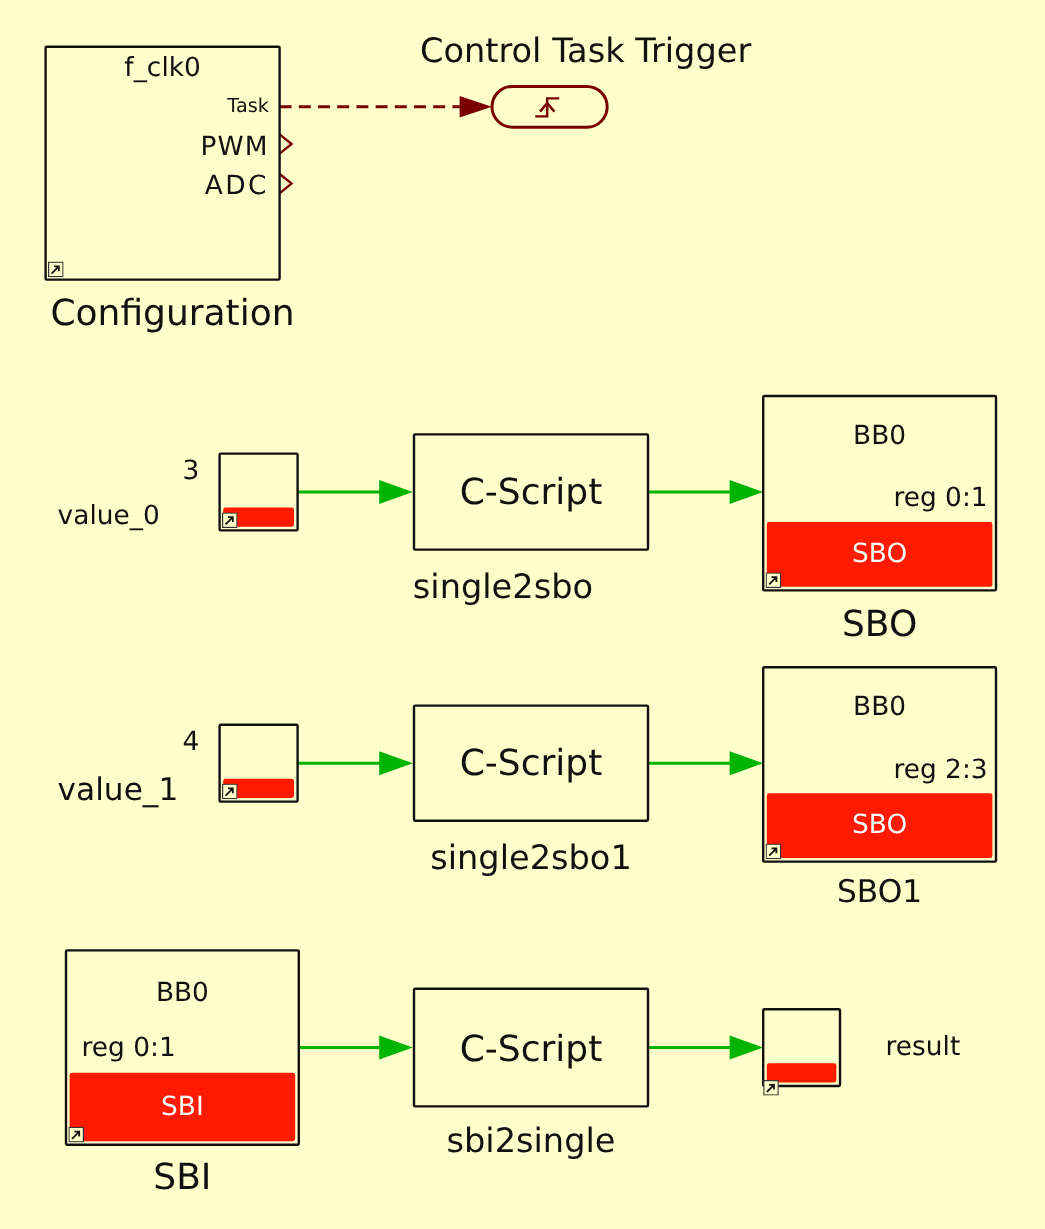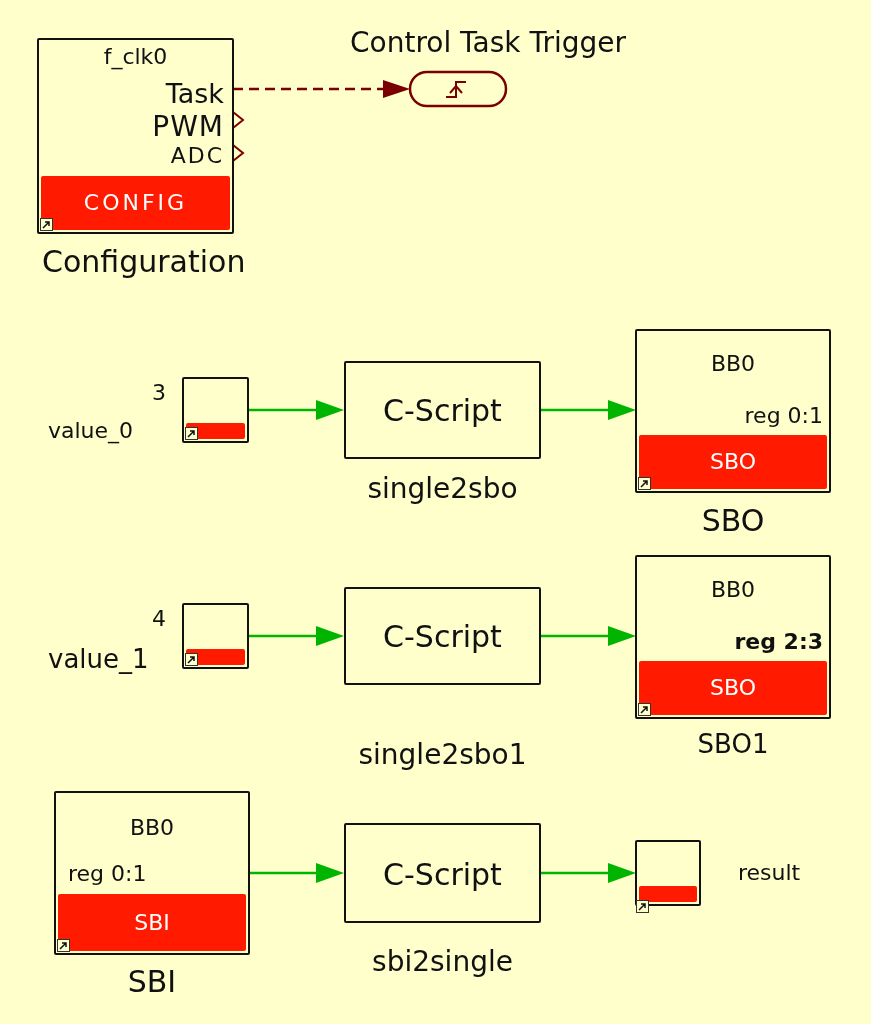--- a/index.html
+++ b/index.html
@@ -39,44 +39,43 @@
   <line x1="248" y1="873" x2="320" y2="873" stroke="#00b400" stroke-width="2.5"></line>
   <polygon points="316,863 344,873 316,883" fill="#00b400"></polygon>
   <line x1="540" y1="873" x2="612" y2="873" stroke="#00b400" stroke-width="2.5"></line>
   <polygon points="608,863 636,873 608,883" fill="#00b400"></polygon>
 </svg>
 
 <div class="lbl" style="left:302px;top:26px;font-size:28px;margin-left:48px;">Control Task Trigger</div>
 
 <div class="blk" style="left:37px;top:38px;width:197px;height:196px;">
   <div class="lbl" style="left:0;right:0;top:4px;text-align:center;font-size:22px;">f_clk0</div>
-  <div class="lbl" style="right:8px;top:38px;font-size:27px;">Task</div>
-  <div class="lbl" style="right:8px;top:70px;font-size:28px;letter-spacing:1px;margin-left:22px;">PWM</div>
+  <div class="lbl" style="right:8px;top:38px;font-size:16px;">Task</div>
+  <div class="lbl" style="right:8px;top:70px;font-size:22px;letter-spacing:1px;margin-left:22px;">PWM</div>
   <div class="lbl" style="right:8px;top:103px;font-size:22px;letter-spacing:2px;">ADC</div>
-  <div class="redbar" style="left:2px;right:2px;top:136px;height:54px;line-height:54px;font-size:22px;letter-spacing:3px;">CONFIG</div>
   <svg class="lnk abs" style="left:1px;bottom:1px;" viewBox="0 0 13 13">
       <rect x="0.5" y="0.5" width="12" height="12" fill="#ffffcc" stroke="#333"></rect>
       <path d="M3 10 L9 4 M5 4 L9 4 L9 8" stroke="#111" stroke-width="1.5" fill="none"></path>
     </svg>
 </div>
 <div class="lbl" style="left:30px;top:244px;font-size:30px;margin-left:12px;">Configuration</div>
 
 <div class="lbl" style="left:152px;top:380px;font-size:22px;">3</div>
 <div class="lbl" style="left:48px;top:418px;font-size:22px;">value_0</div>
 <div class="blk" style="left:182px;top:377px;width:67px;height:66px;">
   <div class="redbar" style="left:2px;right:2px;bottom:2px;height:16px;"></div>
   <svg class="lnk abs" style="left:1px;bottom:1px;" viewBox="0 0 13 13">
       <rect x="0.5" y="0.5" width="12" height="12" fill="#ffffcc" stroke="#333"></rect>
       <path d="M3 10 L9 4 M5 4 L9 4 L9 8" stroke="#111" stroke-width="1.5" fill="none"></path>
     </svg>
 </div>
 <div class="blk" style="left:344px;top:361px;width:197px;height:98px;">
   <div class="lbl" style="left:0;right:0;top:30px;text-align:center;font-size:30px;">C-Script</div>
 </div>
-<div class="lbl" style="left:344px;width:197px;top:472px;text-align:center;font-size:28px;">single2sbo</div>
+<div class="lbl" style="left:344px;width:197px;top:472px;font-size:28px;">single2sbo</div>
 <div class="blk" style="left:635px;top:329px;width:196px;height:164px;">
   <div class="lbl" style="left:0;right:0;top:20px;text-align:center;font-size:22px;">BB0</div>
   <div class="lbl" style="right:6px;top:72px;font-size:22px;">reg 0:1</div>
   <div class="redbar" style="left:2px;right:2px;top:104px;height:54px;line-height:54px;font-size:22px;">SBO</div>
   <svg class="lnk abs" style="left:1px;bottom:1px;" viewBox="0 0 13 13">
       <rect x="0.5" y="0.5" width="12" height="12" fill="#ffffcc" stroke="#333"></rect>
       <path d="M3 10 L9 4 M5 4 L9 4 L9 8" stroke="#111" stroke-width="1.5" fill="none"></path>
     </svg>
 </div>
 <div class="lbl" style="left:635px;width:196px;top:503px;text-align:center;font-size:30px;">SBO</div>
@@ -86,24 +85,24 @@
 <div class="blk" style="left:182px;top:603px;width:67px;height:66px;">
   <div class="redbar" style="left:2px;right:2px;bottom:2px;height:16px;"></div>
   <svg class="lnk abs" style="left:1px;bottom:1px;" viewBox="0 0 13 13">
       <rect x="0.5" y="0.5" width="12" height="12" fill="#ffffcc" stroke="#333"></rect>
       <path d="M3 10 L9 4 M5 4 L9 4 L9 8" stroke="#111" stroke-width="1.5" fill="none"></path>
     </svg>
 </div>
 <div class="blk" style="left:344px;top:587px;width:197px;height:98px;">
   <div class="lbl" style="left:0;right:0;top:30px;text-align:center;font-size:30px;">C-Script</div>
 </div>
-<div class="lbl" style="left:344px;width:197px;top:698px;text-align:center;font-size:28px;margin-top:40px;">single2sbo1</div>
+<div class="lbl" style="left:344px;width:197px;top:698px;text-align:center;font-size:28px;">single2sbo1</div>
 <div class="blk" style="left:635px;top:555px;width:196px;height:164px;">
   <div class="lbl" style="left:0;right:0;top:20px;text-align:center;font-size:22px;">BB0</div>
-  <div class="lbl" style="right:6px;top:72px;font-size:22px;font-weight:bold;">reg 2:3</div>
+  <div class="lbl" style="right:6px;top:72px;font-size:22px;">reg 2:3</div>
   <div class="redbar" style="left:2px;right:2px;top:104px;height:54px;line-height:54px;font-size:22px;">SBO</div>
   <svg class="lnk abs" style="left:1px;bottom:1px;" viewBox="0 0 13 13">
       <rect x="0.5" y="0.5" width="12" height="12" fill="#ffffcc" stroke="#333"></rect>
       <path d="M3 10 L9 4 M5 4 L9 4 L9 8" stroke="#111" stroke-width="1.5" fill="none"></path>
     </svg>
 </div>
 <div class="lbl" style="left:635px;width:196px;top:729px;text-align:center;font-size:26px;">SBO1</div>
 
 <div class="blk" style="left:54px;top:791px;width:196px;height:164px;">
   <div class="lbl" style="left:0;right:0;top:22px;text-align:center;font-size:22px;">BB0</div>
@@ -111,21 +110,21 @@
   <div class="redbar" style="left:2px;right:2px;top:101px;height:57px;line-height:57px;font-size:22px;">SBI</div>
   <svg class="lnk abs" style="left:1px;bottom:1px;" viewBox="0 0 13 13">
       <rect x="0.5" y="0.5" width="12" height="12" fill="#ffffcc" stroke="#333"></rect>
       <path d="M3 10 L9 4 M5 4 L9 4 L9 8" stroke="#111" stroke-width="1.5" fill="none"></path>
     </svg>
 </div>
 <div class="lbl" style="left:54px;width:196px;top:964px;text-align:center;font-size:30px;">SBI</div>
 <div class="blk" style="left:344px;top:823px;width:197px;height:100px;">
   <div class="lbl" style="left:0;right:0;top:32px;text-align:center;font-size:30px;">C-Script</div>
 </div>
-<div class="lbl" style="left:344px;width:197px;top:934px;text-align:center;font-size:28px;margin-top:11px;">sbi2single</div>
+<div class="lbl" style="left:344px;width:197px;top:934px;text-align:center;font-size:28px;">sbi2single</div>
 <div class="blk" style="left:635px;top:840px;width:66px;height:66px;">
   <div class="redbar" style="left:2px;right:2px;bottom:2px;height:16px;"></div>
 </div>
 <svg class="lnk abs" style="left:636px;top:900px;" viewBox="0 0 13 13">
     <rect x="0.5" y="0.5" width="12" height="12" fill="#ffffcc" stroke="#333"></rect>
     <path d="M3 10 L9 4 M5 4 L9 4 L9 8" stroke="#111" stroke-width="1.5" fill="none"></path>
   </svg>
 <div class="lbl" style="left:738px;top:860px;font-size:22px;">result</div>
 
 </body></html>

